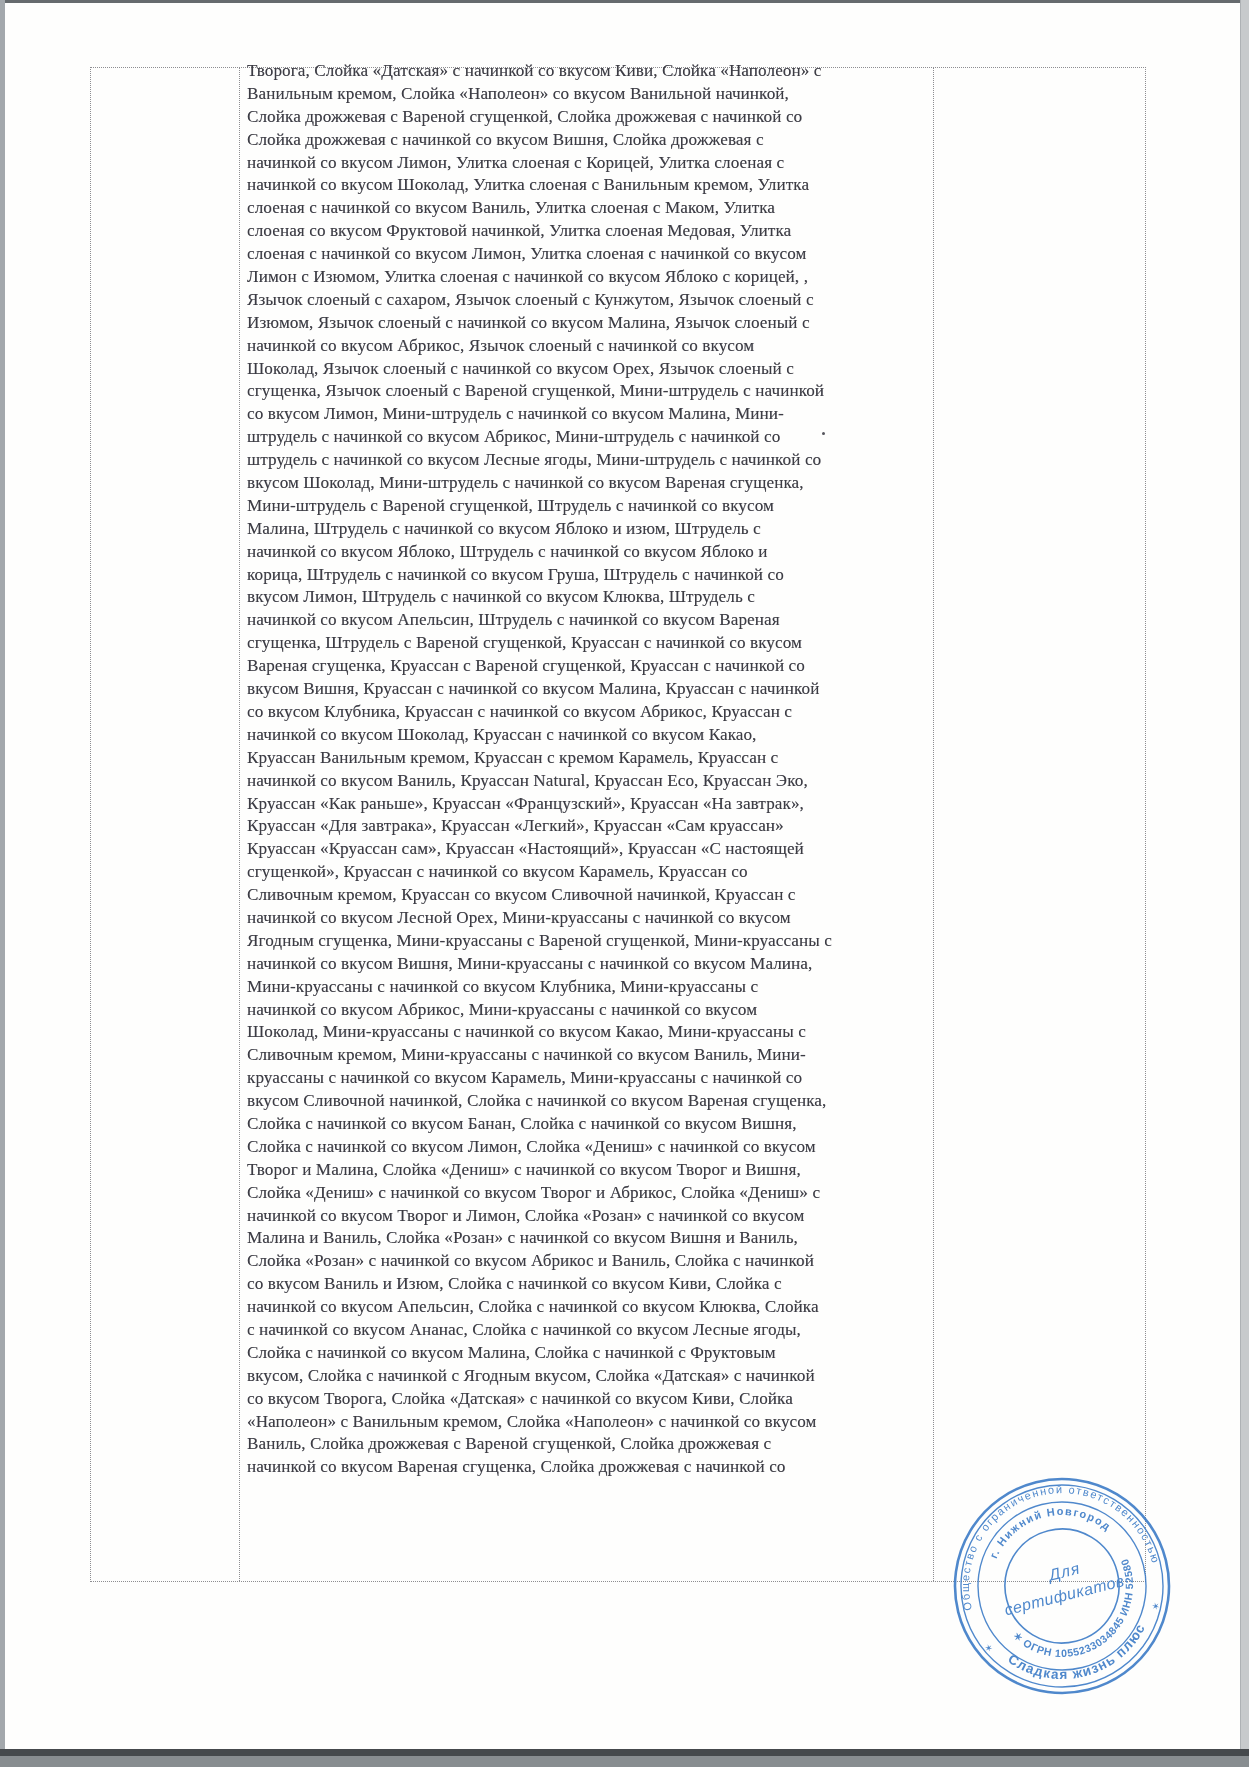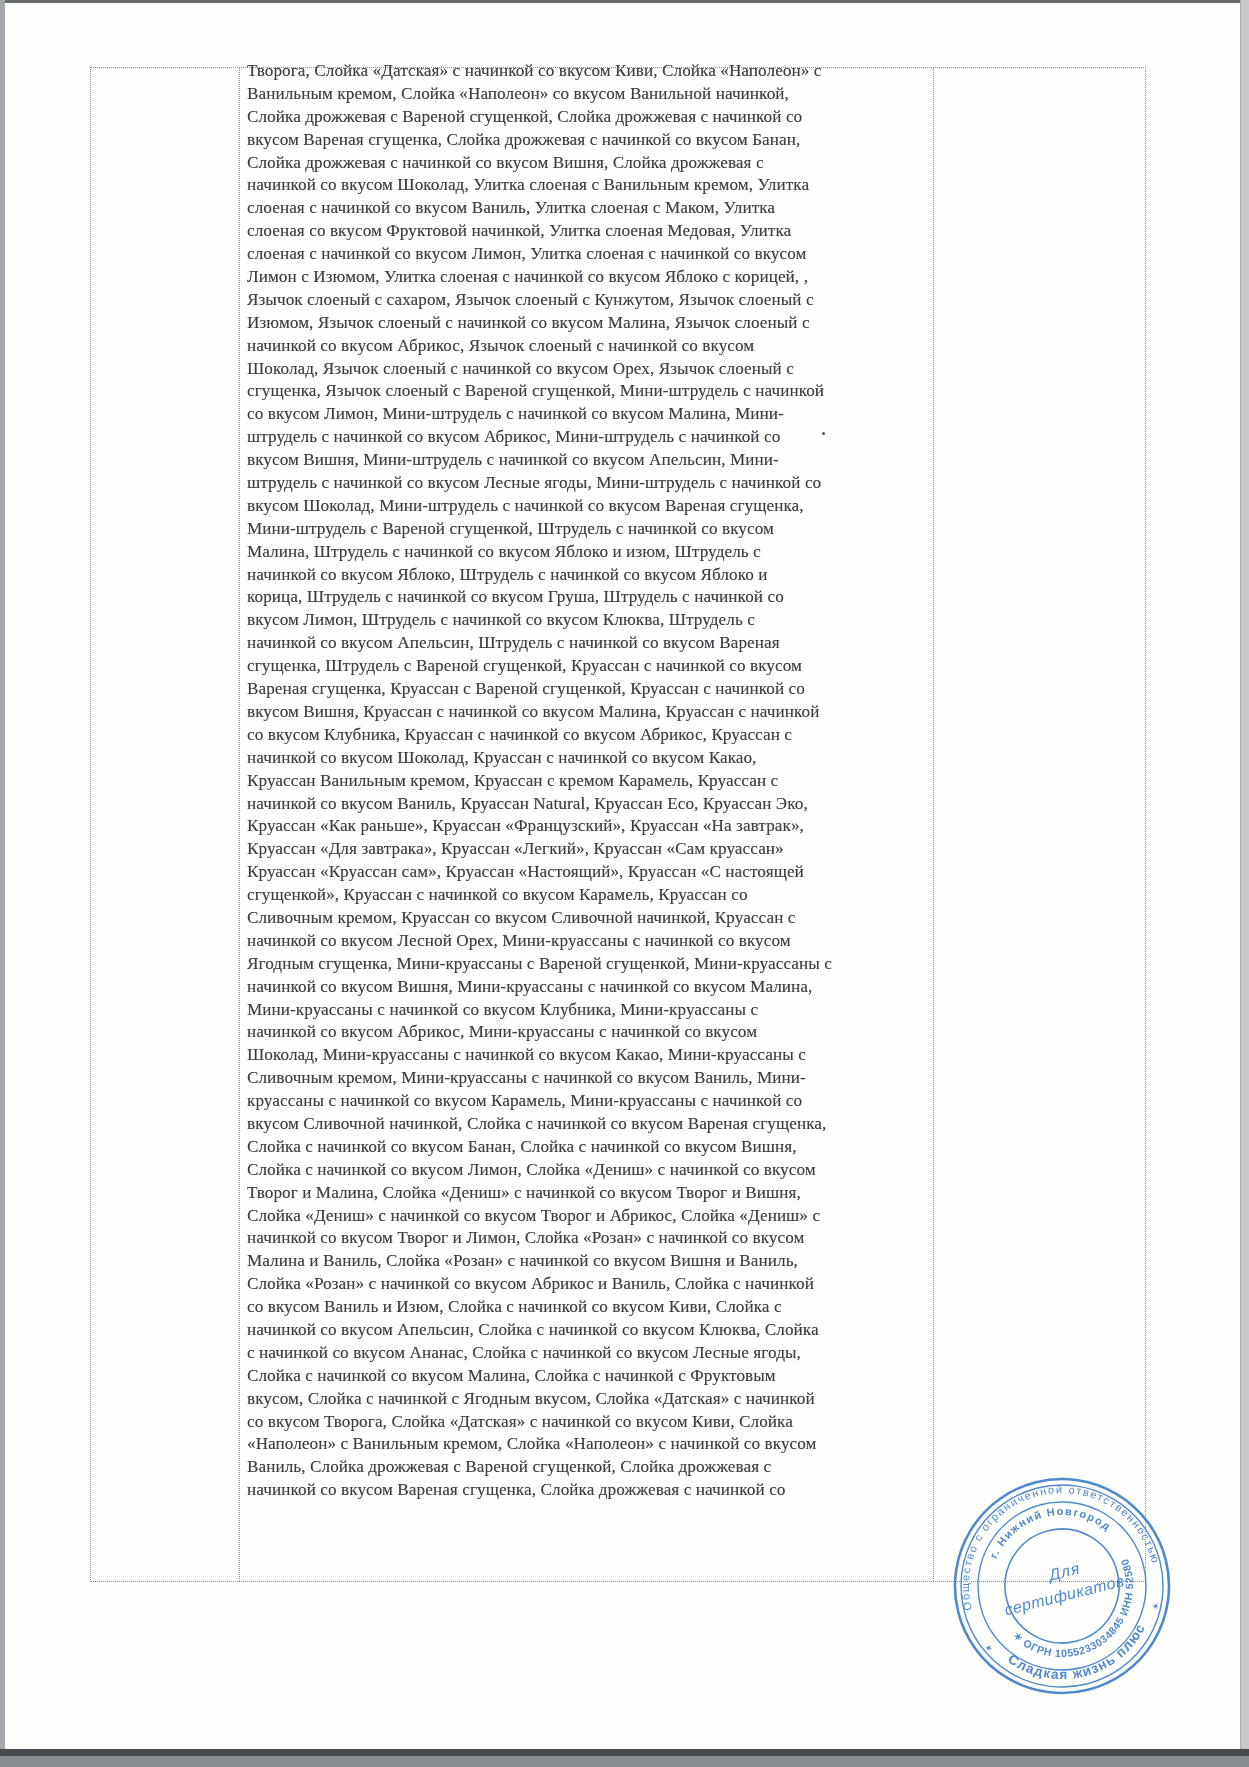--- a/index.html
+++ b/index.html
@@ -37,35 +37,34 @@
 <div class="page">
 
   <div class="rule tbl-frame"></div>
   <div class="rule tbl-sep1"></div>
   <div class="rule tbl-sep2"></div>
 
   <div class="textcol">
       <div class="tline">Творога, Слойка «Датская» с начинкой со вкусом Киви, Слойка «Наполеон» с</div>
       <div class="tline">Ванильным кремом, Слойка «Наполеон» со вкусом Ванильной начинкой,</div>
       <div class="tline">Слойка дрожжевая с Вареной сгущенкой, Слойка дрожжевая с начинкой со</div>
-      <div class="tline">вкусом Вареная сгущенка, Слойка дрожжевая с начинкой со вкусом Банан,</div>
       <div class="tline">Слойка дрожжевая с начинкой со вкусом Вишня, Слойка дрожжевая с</div>
+      <div class="tline">начинкой со вкусом Лимон, Улитка слоеная с Корицей, Улитка слоеная с</div>
       <div class="tline">начинкой со вкусом Шоколад, Улитка слоеная с Ванильным кремом, Улитка</div>
       <div class="tline">слоеная с начинкой со вкусом Ваниль, Улитка слоеная с Маком, Улитка</div>
       <div class="tline">слоеная со вкусом Фруктовой начинкой, Улитка слоеная Медовая, Улитка</div>
       <div class="tline">слоеная с начинкой со вкусом Лимон, Улитка слоеная с начинкой со вкусом</div>
       <div class="tline">Лимон с Изюмом, Улитка слоеная с начинкой со вкусом Яблоко с корицей, ,</div>
       <div class="tline">Язычок слоеный с сахаром, Язычок слоеный с Кунжутом, Язычок слоеный с</div>
       <div class="tline">Изюмом, Язычок слоеный с начинкой со вкусом Малина, Язычок слоеный с</div>
       <div class="tline">начинкой со вкусом Абрикос, Язычок слоеный с начинкой со вкусом</div>
       <div class="tline">Шоколад, Язычок слоеный с начинкой со вкусом Орех, Язычок слоеный с</div>
       <div class="tline">сгущенка, Язычок слоеный с Вареной сгущенкой, Мини-штрудель с начинкой</div>
       <div class="tline">со вкусом Лимон, Мини-штрудель с начинкой со вкусом Малина, Мини-</div>
       <div class="tline">штрудель с начинкой со вкусом Абрикос, Мини-штрудель с начинкой со</div>
-      <div class="tline">вкусом Вишня, Мини-штрудель с начинкой со вкусом Апельсин, Мини-</div>
       <div class="tline">штрудель с начинкой со вкусом Лесные ягоды, Мини-штрудель с начинкой со</div>
       <div class="tline">вкусом Шоколад, Мини-штрудель с начинкой со вкусом Вареная сгущенка,</div>
       <div class="tline">Мини-штрудель с Вареной сгущенкой, Штрудель с начинкой со вкусом</div>
       <div class="tline">Малина, Штрудель с начинкой со вкусом Яблоко и изюм, Штрудель с</div>
       <div class="tline">начинкой со вкусом Яблоко, Штрудель с начинкой со вкусом Яблоко и</div>
       <div class="tline">корица, Штрудель с начинкой со вкусом Груша, Штрудель с начинкой со</div>
       <div class="tline">вкусом Лимон, Штрудель с начинкой со вкусом Клюква, Штрудель с</div>
       <div class="tline">начинкой со вкусом Апельсин, Штрудель с начинкой со вкусом Вареная</div>
       <div class="tline">сгущенка, Штрудель с Вареной сгущенкой, Круассан с начинкой со вкусом</div>
       <div class="tline">Вареная сгущенка, Круассан с Вареной сгущенкой, Круассан с начинкой со</div>

